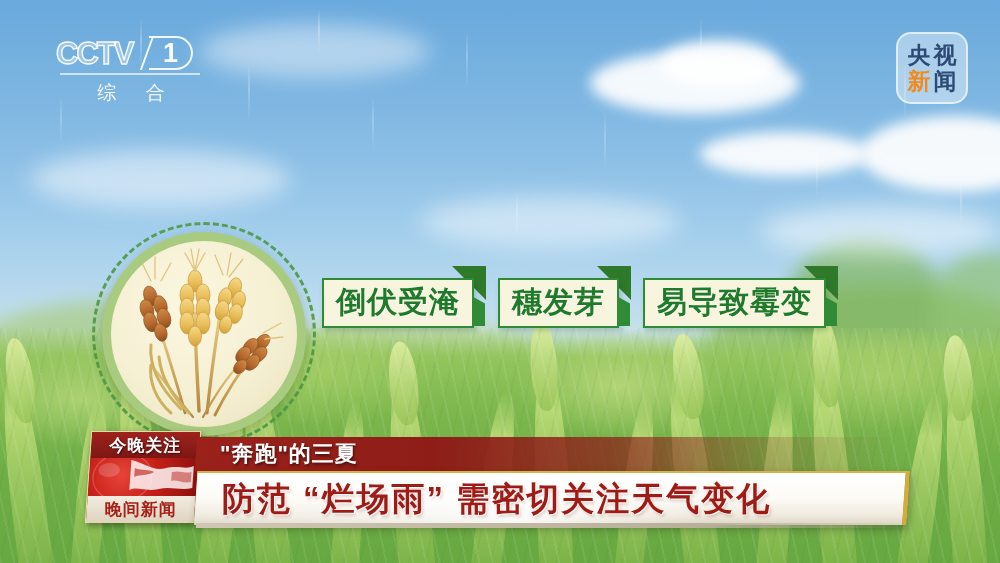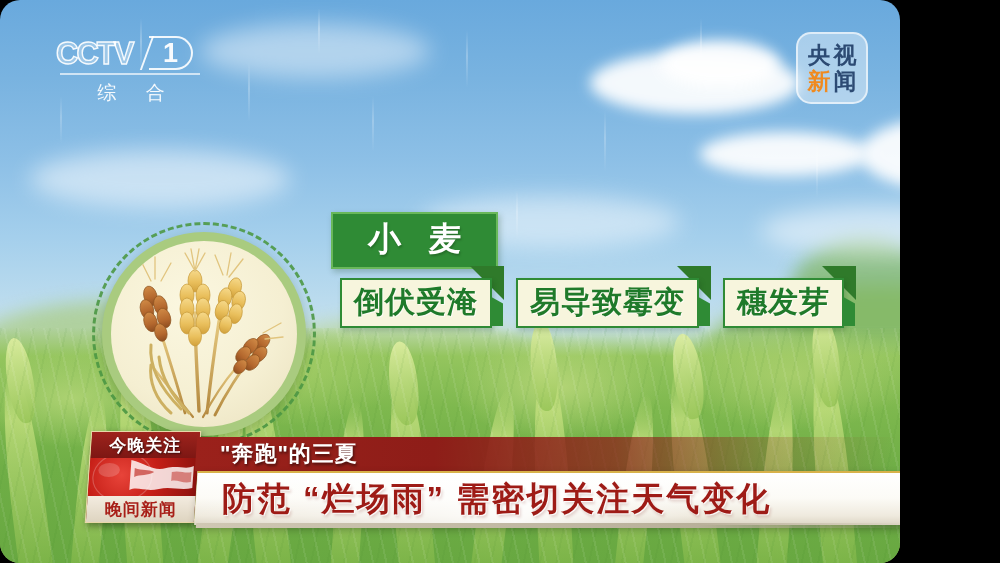--- a/index.html
+++ b/index.html
@@ -1,20 +1,20 @@
 <!DOCTYPE html>
 <html><head>
 <meta charset="utf-8">
 <style>
   * { margin:0; padding:0; box-sizing:border-box; }
   html,body { width:1000px; height:563px; overflow:hidden; background:#000; }
   body { font-family:"Liberation Sans","DejaVu Sans",sans-serif; }
 
   #stage {
-    position:relative; width:900px; height:563px; overflow:hidden;border-radius:20px;
+    position:relative; width:1000px; height:563px; overflow:hidden;
   }
 
   
   .sky {
     position:absolute; inset:0;
     background:linear-gradient(180deg,
       #69a9dd 0%, #79b3e0 14%, #8cbfe6 28%,
       #a4cfec 42%, #bcdcee 54%, #cfe4e6 62%,
       #cfe2d0 68%, #b6d89c 73%, #9ccb72 78%, #8cc05c 84%, #86bb53 100%);
   }
@@ -115,21 +115,21 @@
     background:#2f8b35; border:2.5px solid #69b85a;
     box-shadow:2px 3px 6px rgba(20,60,20,.25);
   }
   .crop-box span {
     font-size:33px; font-weight:700; color:#ffffff;
     letter-spacing:9px; text-indent:9px; display:block; line-height:1.12;
     text-shadow:1px 2px 2px rgba(20,60,20,.35);
   }
 
   
-  .tagrow { position:absolute; left:340px; top:278px; display:flex; gap:24px; }
+  .tagrow { position:absolute; left:322px; top:278px; display:flex; gap:24px; }
   .tag { position:relative; }
   .tag-flag {
     position:absolute; right:-12px; top:-12px;
     width:34px; height:34px;
     background:#2f7a2a;
     clip-path:polygon(100% 0, 0 0, 100% 100%);
   }
   .tag-body {
     position:relative; z-index:2;
     background:#f7f5dd; border:2.5px solid #2f8b35;
@@ -418,43 +418,40 @@
           <path d="M40 40 L30 20"></path>
             <path d="M44 38 L44 16"></path>
             <path d="M50 40 L60 22"></path>
           <path d="M152 92 L170 82"></path>
             <path d="M154 98 L172 96"></path>
         </g>
       </svg>
     </div>
   </div>
 
-  <div class="crop-box">
-    <span>小 麦</span>
-  </div>
 
   <div class="tagrow">
     <div class="tag">
       <div class="tag-flag"></div>
       <div class="tag-body">
         <span>倒伏受淹</span>
       </div>
       <div class="tag-tail"></div>
     </div>
     <div class="tag">
       <div class="tag-flag"></div>
       <div class="tag-body">
-        <span>易导致霉变</span>
+        <span>穗发芽</span>
       </div>
       <div class="tag-tail"></div>
     </div>
     <div class="tag">
       <div class="tag-flag"></div>
       <div class="tag-body">
-        <span>穗发芽</span>
+        <span>易导致霉变</span>
       </div>
       <div class="tag-tail"></div>
     </div>
   </div>
 
 
   <div class="lt">
 
     <div class="lt-logo">
       <div class="lt-logo-top">

